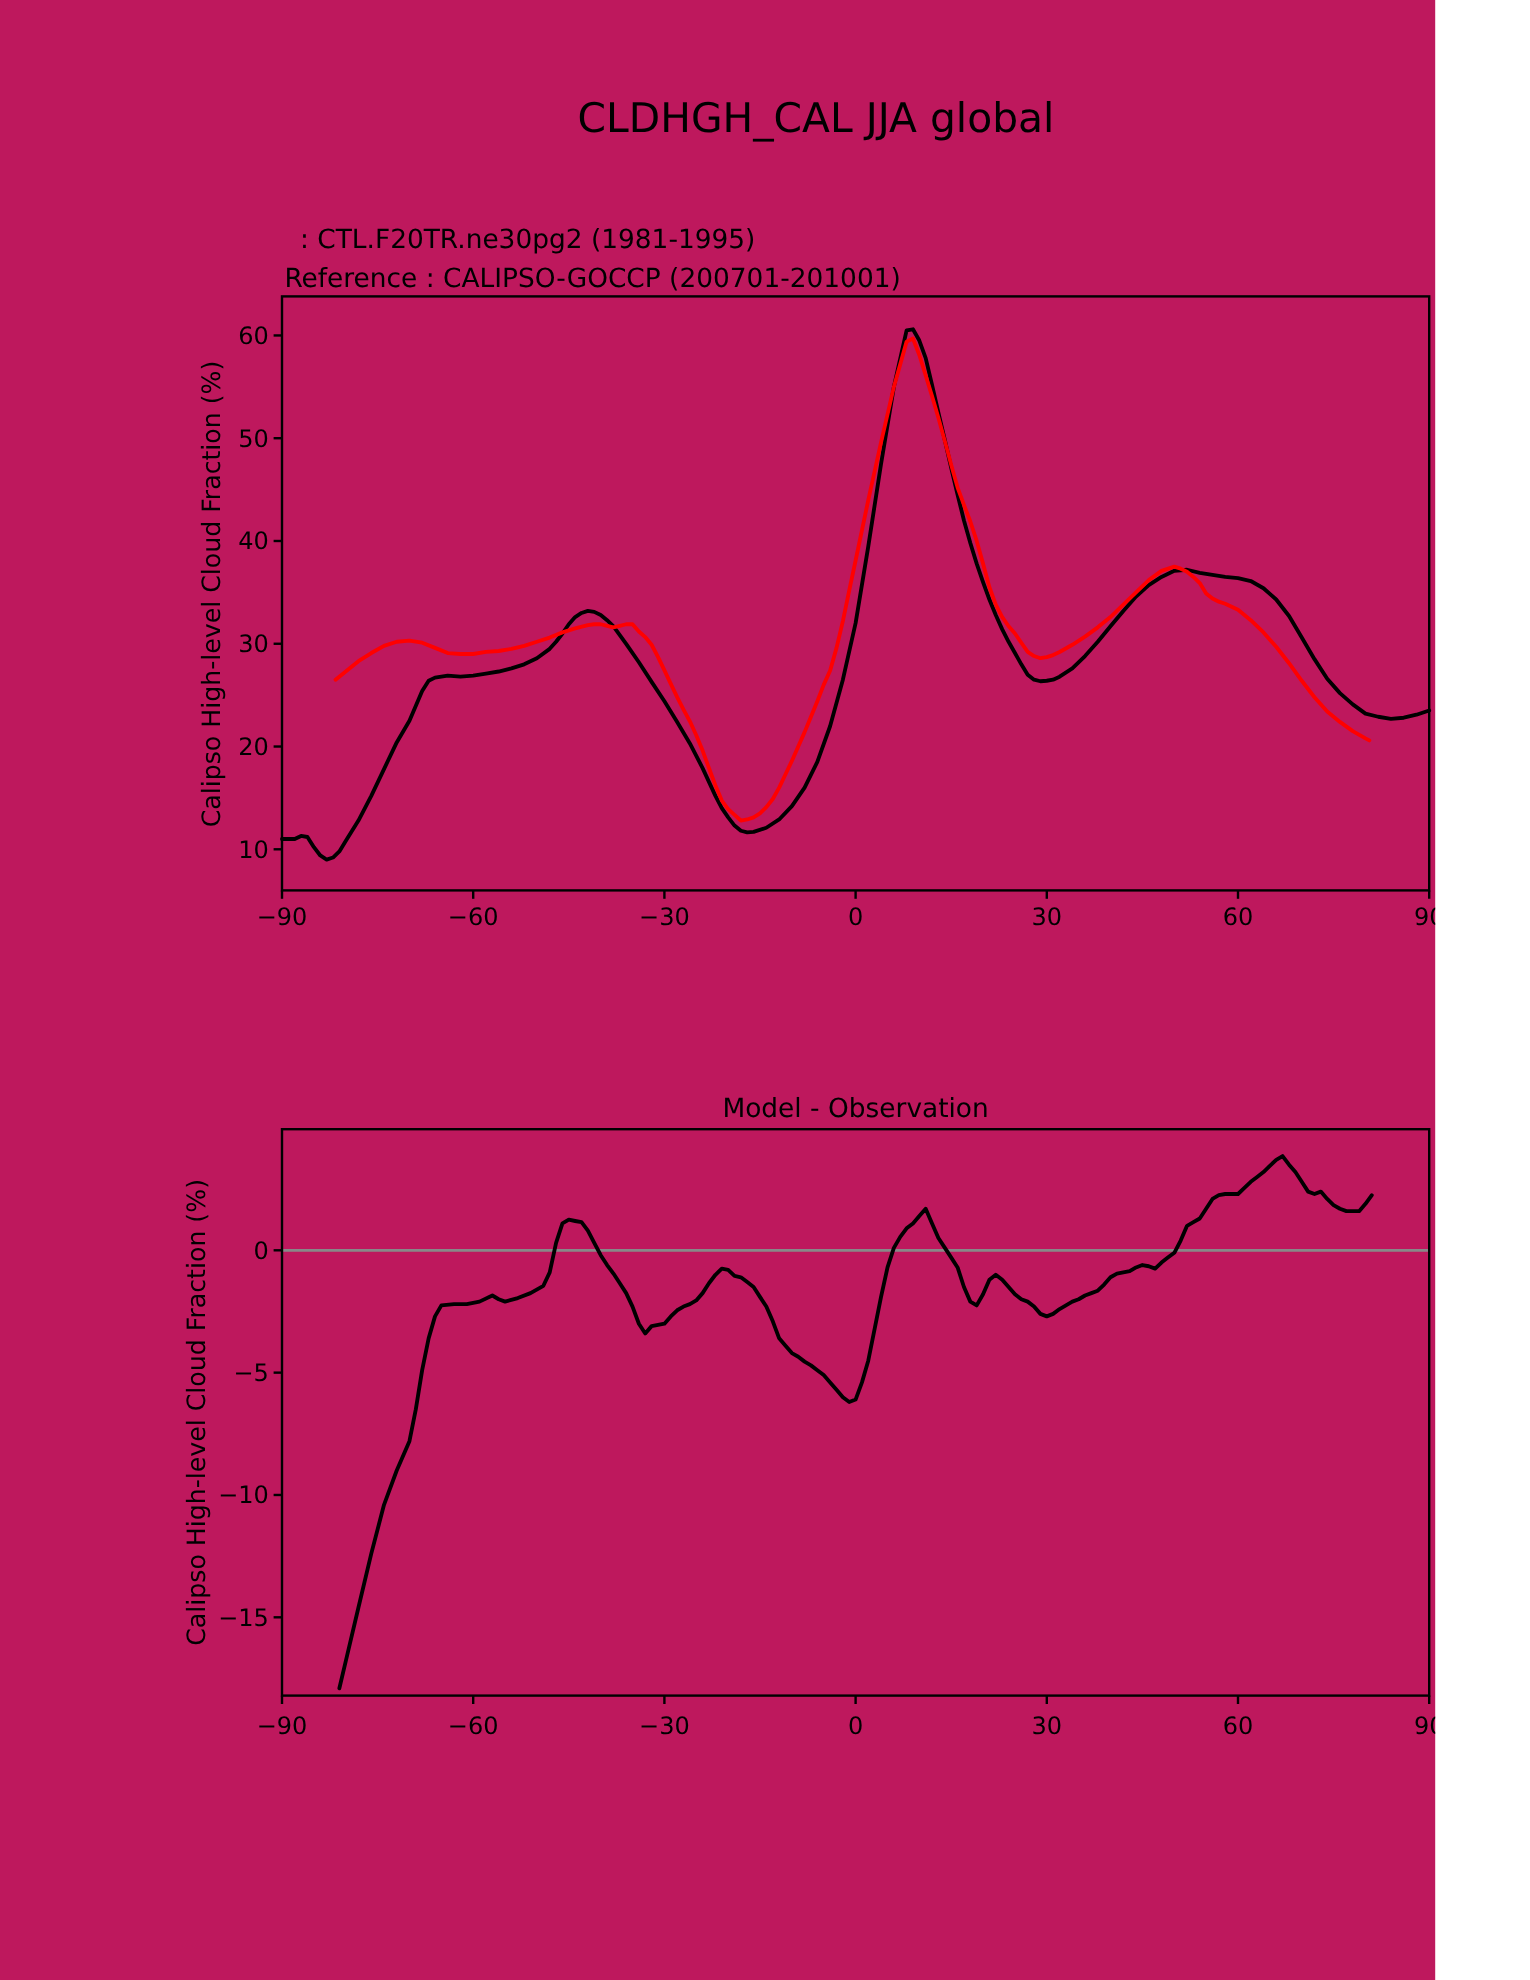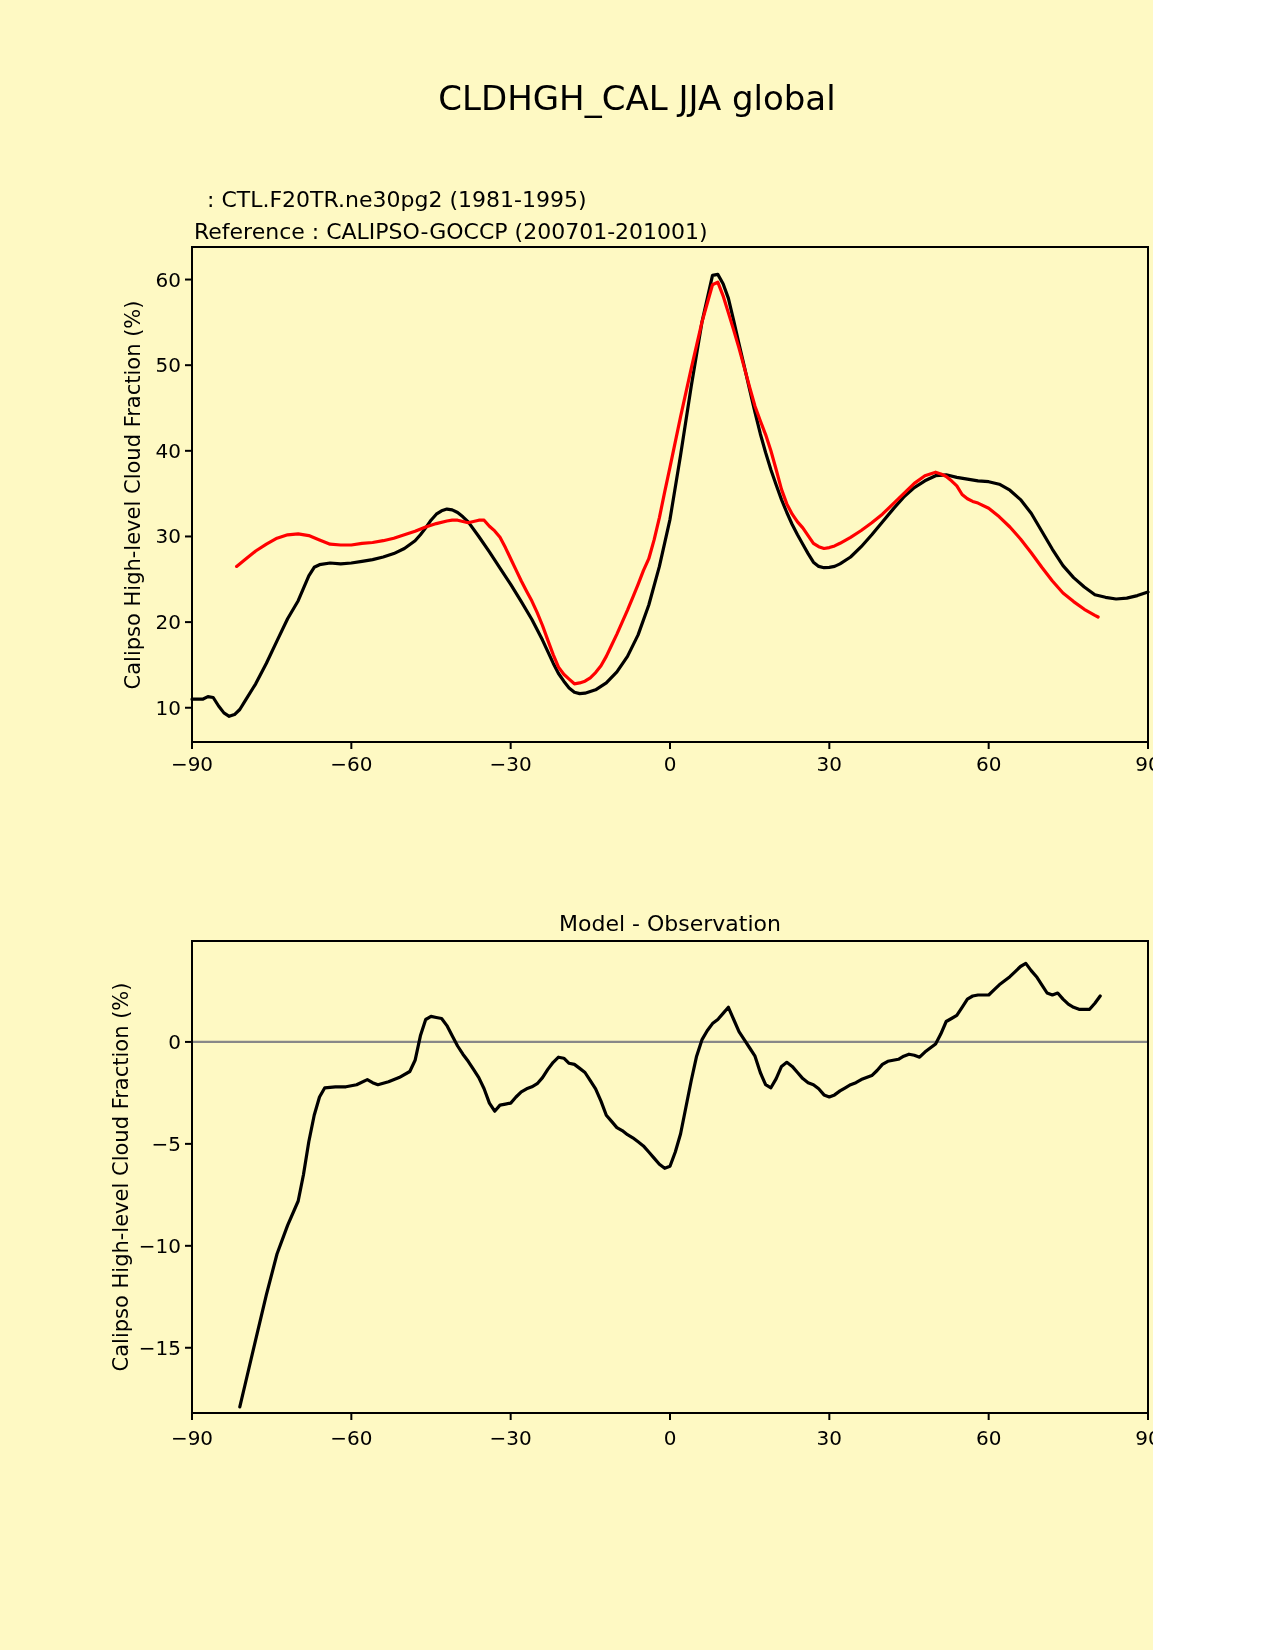--- a/index.html
+++ b/index.html
@@ -1,21 +1,22 @@
 <!DOCTYPE html>
 <html><head>
 <meta charset="utf-8">
 <style>
   html,body{margin:0;padding:0;background:#ffffff;}
   .fig{
     position:relative;
     width:1153px;height:1650px;
-    background:#fef9c3;
+    background:#be185d;
     font-family:"DejaVu Sans","Liberation Sans",sans-serif;
     overflow:hidden;
+    padding-left:43px;
   }
   svg text{
     font-family:"DejaVu Sans","Liberation Sans",sans-serif;
     fill:#000000;
   }
   .suptitle{font-size:34px;}
   .legend-line{font-size:22px;}
   .axis-title{font-size:21px;}
   .chart-subtitle{font-size:22px;}
   .tick-label{font-size:20px;}

